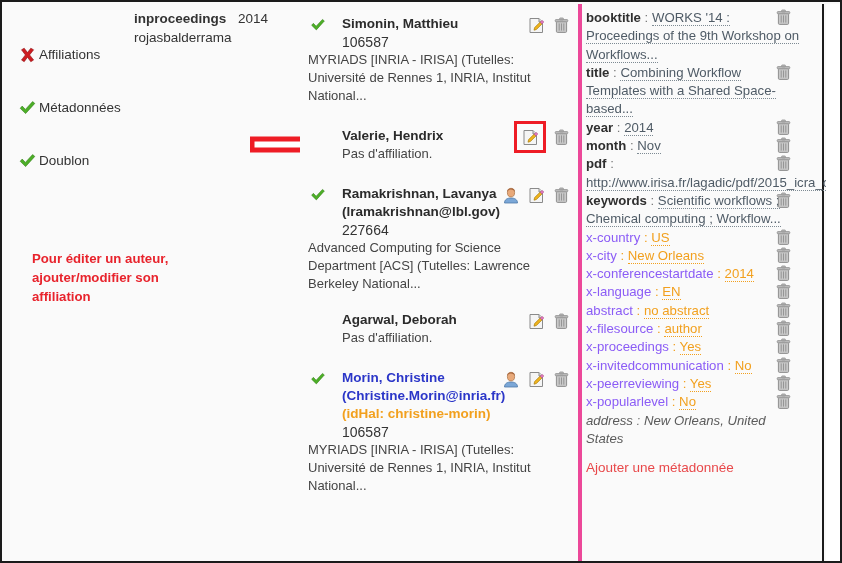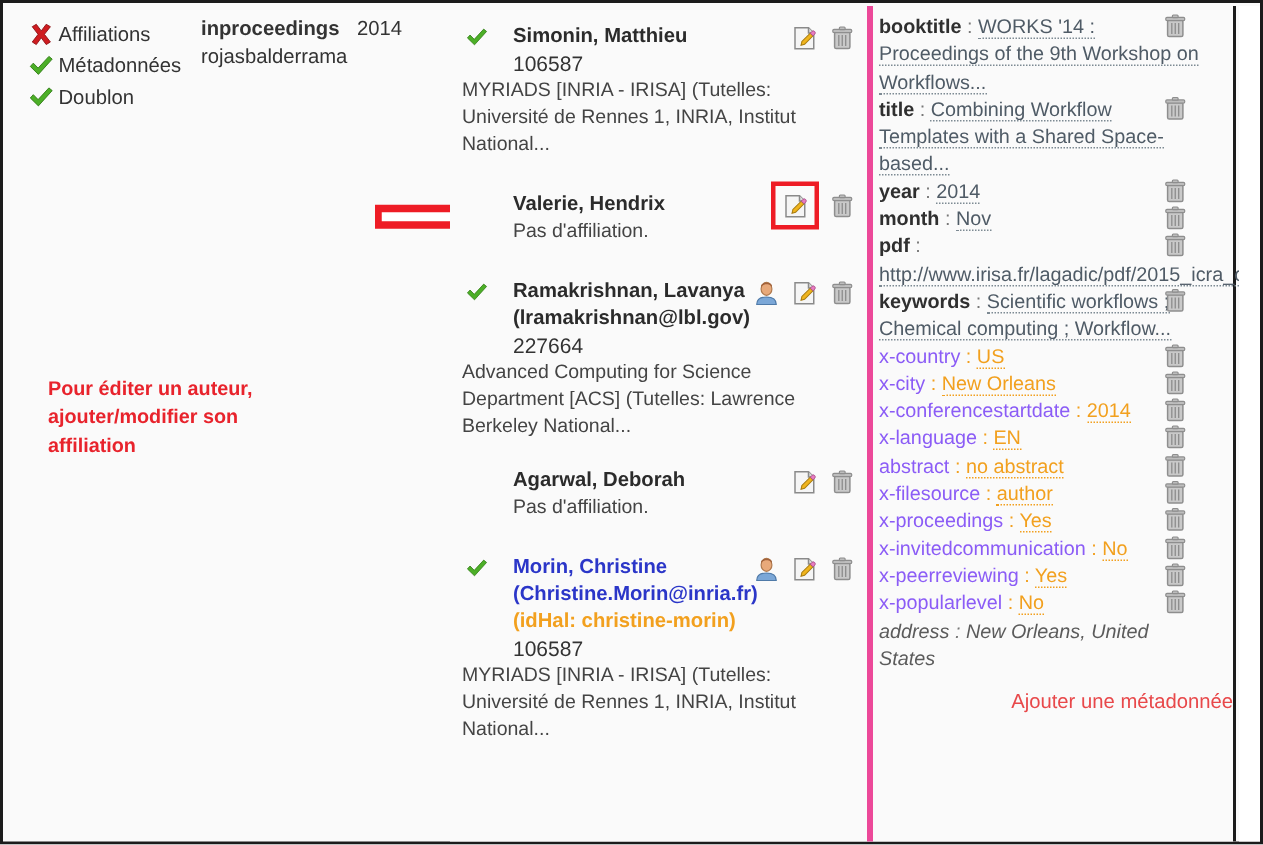--- a/index.html
+++ b/index.html
@@ -63,20 +63,21 @@
     background: #ffffff;
   }
 
   
   .flag-row {
     display: flex;
     align-items: center;
     height: 21px;
     font-size: 13.5px;
     color: #333;
+    margin-top: 32px;
   }
   .flag-ico {
     width: 18px; height: 16px;
     margin-right: 3px;
     display: inline-flex;
     align-items: center;
     justify-content: center;
     flex: none;
   }
   .flag-label { line-height: 16px; white-space: nowrap; }
@@ -205,21 +206,20 @@
     position: absolute;
     right: 30px;
     top: 0px;
     width: 16px; height: 17px;
   }
   .add-meta {
     margin-top: 12px;
     font-size: 13.5px;
     color: #e8484a;
     cursor: pointer;
-    text-align: right;
   }
 </style>
 </head>
 <body>
 
 <div class="page">
 
   <div class="col-flags">
     <div class="flag-row">
       <span class="flag-ico">

